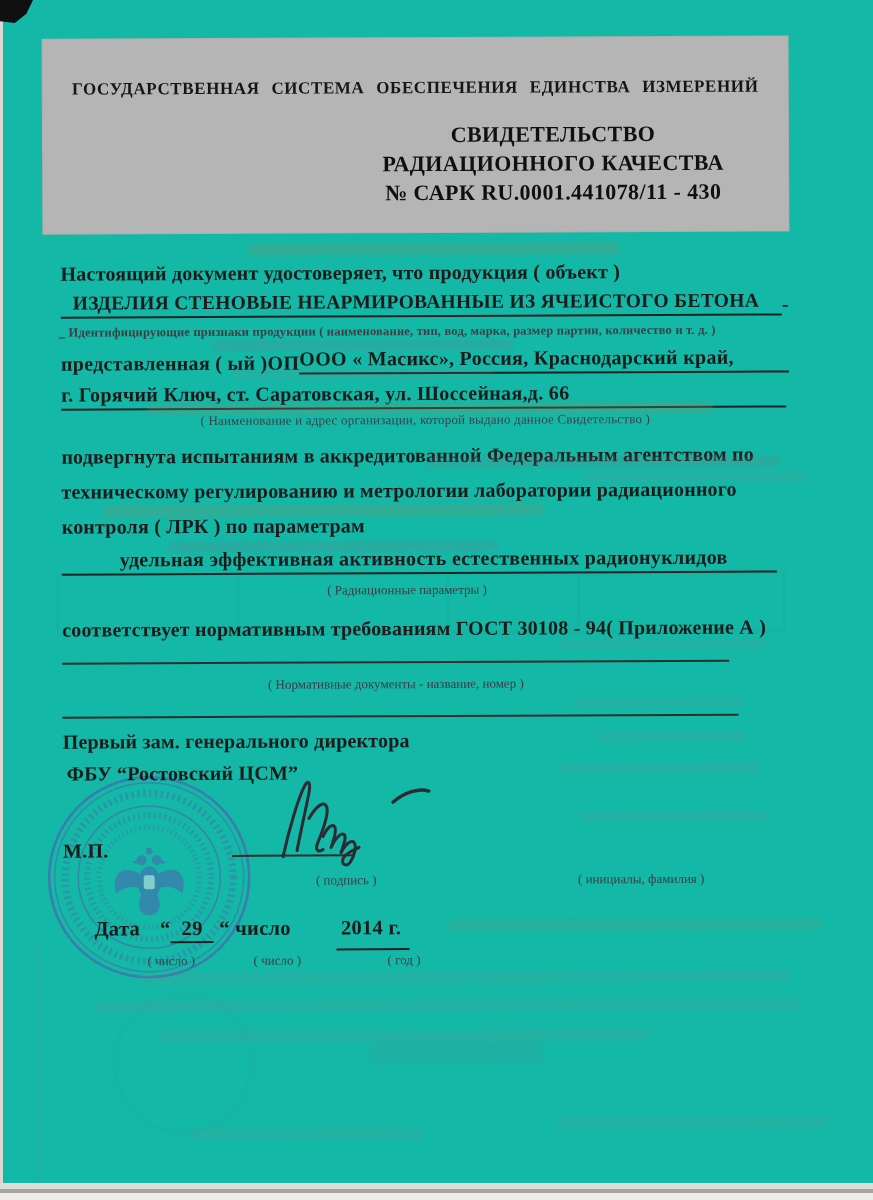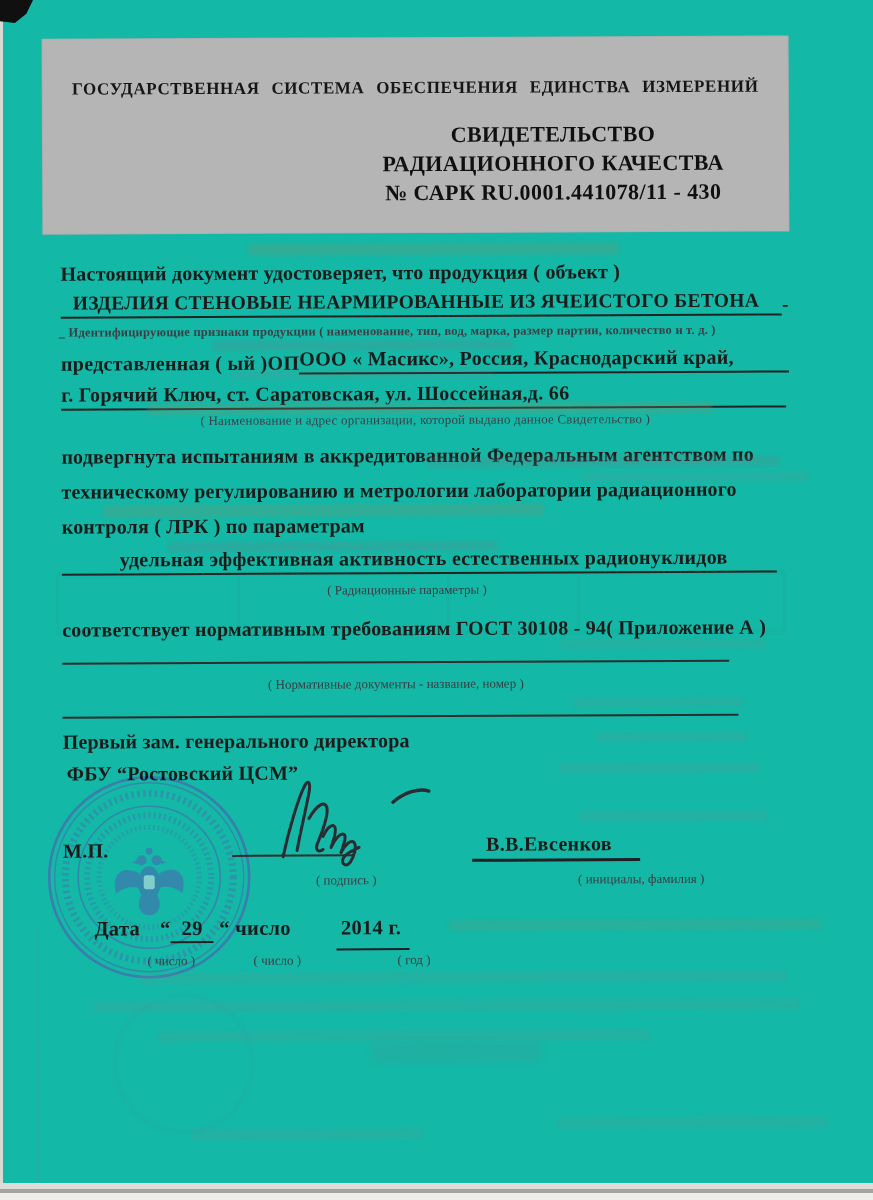--- a/index.html
+++ b/index.html
@@ -141,32 +141,29 @@
     <svg class="abs" style="left:262px;top:776px;" width="180" height="92" viewBox="0 0 180 92">
       <g fill="none" stroke="#2b2b33" stroke-width="3" stroke-linecap="round" stroke-linejoin="round">
         <path d="M20,80 C26,52 36,20 42,9 C46,2 48,7 46,17 C42,37 36,62 34,74"></path>
         <path d="M46,42 C54,28 62,24 64,31 C66,40 58,58 54,68 C52,74 56,76 60,73"></path>
         <path d="M60,60 C64,51 70,46 72,51 C74,55 70,65 68,71 C72,62 78,56 81,58 C84,60 80,70 78,76"></path>
         <path d="M78,76 C82,68 88,63 91,66 C94,70 91,80 87,86 C83,91 78,88 80,82 C82,77 90,74 96,71"></path>
         <path d="M130,26 C142,16 156,12 166,15" stroke-width="3.4"></path>
       </g>
     </svg>
 
-    <div class="name-u" style="left:471px;top:833px;">
-      <span>В.В.Евсенков</span>
-    </div>
     <div class="capn center" style="left:270px;top:872px;width:150px;">( подпись )</div>
     <div class="capn center" style="left:510px;top:872px;width:260px;">( инициалы, фамилия )</div>
 
     <div class="date-row" style="left:93px;top:916px;">
       <span>Дата</span><span class="gap"></span><span>“</span><span class="du">29</span> <span>“</span> <span>число</span><span class="dy">2014 г.</span>
     </div>
     <div class="capn" style="left:146px;top:952px;">( число )</div>
     <div class="capn" style="left:252px;top:952px;">( число )</div>
-    <div class="capn" style="left:376px;top:952px;padding-left:20px;">( год )</div>
+    <div class="capn" style="left:366px;top:952px;padding-left:20px;">( год )</div>
 
     <div class="bleed bg-green" style="left:250px;top:243px;width:370px;height:12px;"></div>
     <div class="bleed bg-gray" style="left:214px;top:340px;width:300px;height:10px;"></div>
     <div class="bleed bg-light" style="left:233px;top:369px;width:262px;height:10px;"></div>
     <div class="bleed bg-green" style="left:148px;top:403px;width:565px;height:11px;"></div>
     <div class="bleed bg-gray" style="left:428px;top:457px;width:352px;height:11px;"></div>
     <div class="bleed bg-light" style="left:584px;top:473px;width:225px;height:10px;"></div>
     <div class="bleed bg-green" style="left:104px;top:504px;width:440px;height:12px;"></div>
     <div class="bleed bg-gray" style="left:168px;top:541px;width:330px;height:10px;"></div>
     <div class="bleed-table">

